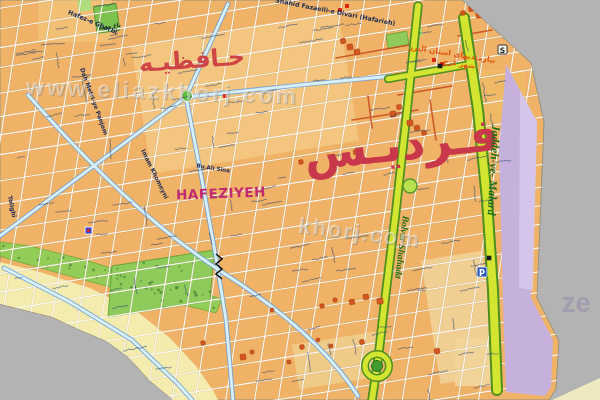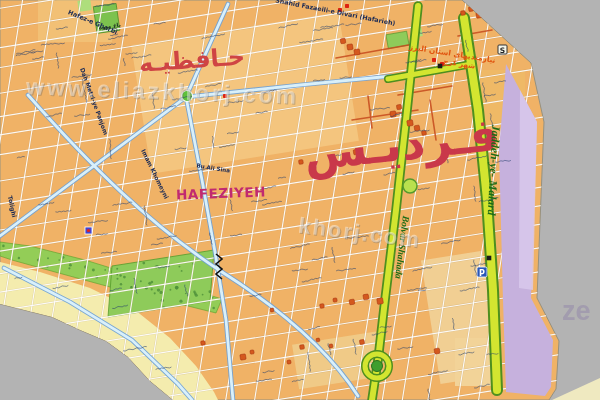--- a/index.html
+++ b/index.html
@@ -4,21 +4,21 @@
 <style>
   html,body{margin:0;padding:0}
   body{width:600px;height:400px;overflow:hidden;background:#b3b3b3;font-family:"DejaVu Sans",sans-serif}
   #stage{position:relative;width:600px;height:400px}
   #stage>svg{position:absolute;left:0;top:0}
   .wm{position:absolute;font-weight:bold;color:rgba(255,255,255,.42);
       text-shadow:1px 1px 0 rgba(100,100,100,.35);pointer-events:none;white-space:nowrap;
       font-family:"Liberation Sans",sans-serif}
   #wm1{left:26px;top:78px;font-size:23px;letter-spacing:3px;transform:rotate(2deg)}
   #wm2{left:298px;top:220px;font-size:22px;letter-spacing:2px;transform:rotate(7deg)}
-  #wm3{left:562px;top:296px;font-size:27px;color:rgba(150,140,170,.6);text-shadow:none}
+  #wm3{left:562px;top:288px;font-size:27px;color:rgba(150,140,170,.6);text-shadow:none}
   text{user-select:none}
 </style>
 </head>
 <body>
 
 <div id="stage">
 <svg width="600" height="400" viewBox="0 0 600 400">
   <defs>
     <clipPath id="clip">
       <path d="M0,0 L462,0 L531,63 L544,122 L537,298 L559,341 L556,389 L549,400 L173,400 L150,381 L128,357 L106,341 L80,330 L52,317 L24,310 L0,304 Z"></path>

